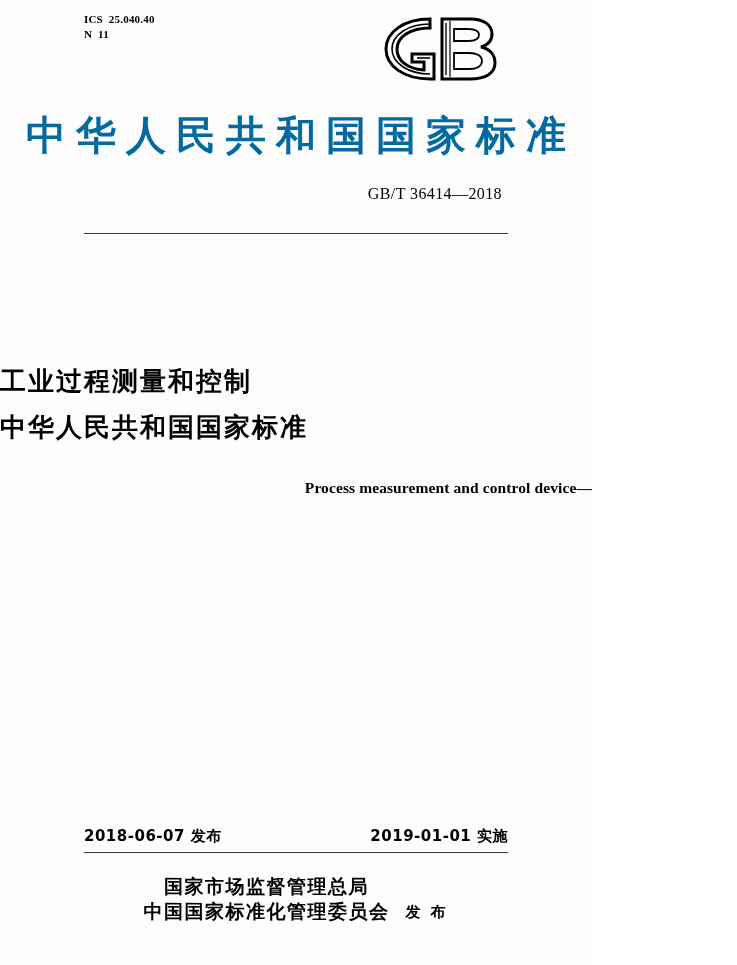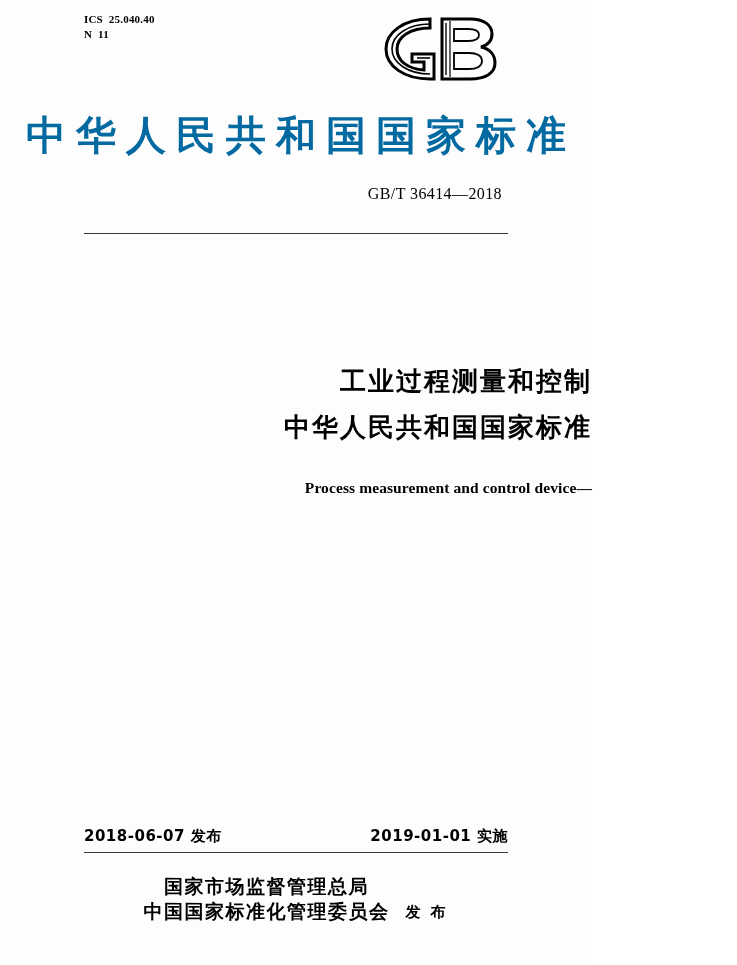--- a/index.html
+++ b/index.html
@@ -82,21 +82,21 @@
     right: 84px;
     top: 233px;
     border-top: 1.4px solid #3a3a3a;
   }
 
   
   .doc-title-cn {
     position: absolute;
     left: 0; right: 0;
     top: 358px;
-    text-align: right;
+    text-align: left;
     font-family: "DejaVu Sans", "Liberation Sans", sans-serif;
     font-weight: bold;
     font-size: 26px;
     line-height: 46px;
     letter-spacing: 2px;
     color: #000;
   }
 
   
   .doc-title-en {

